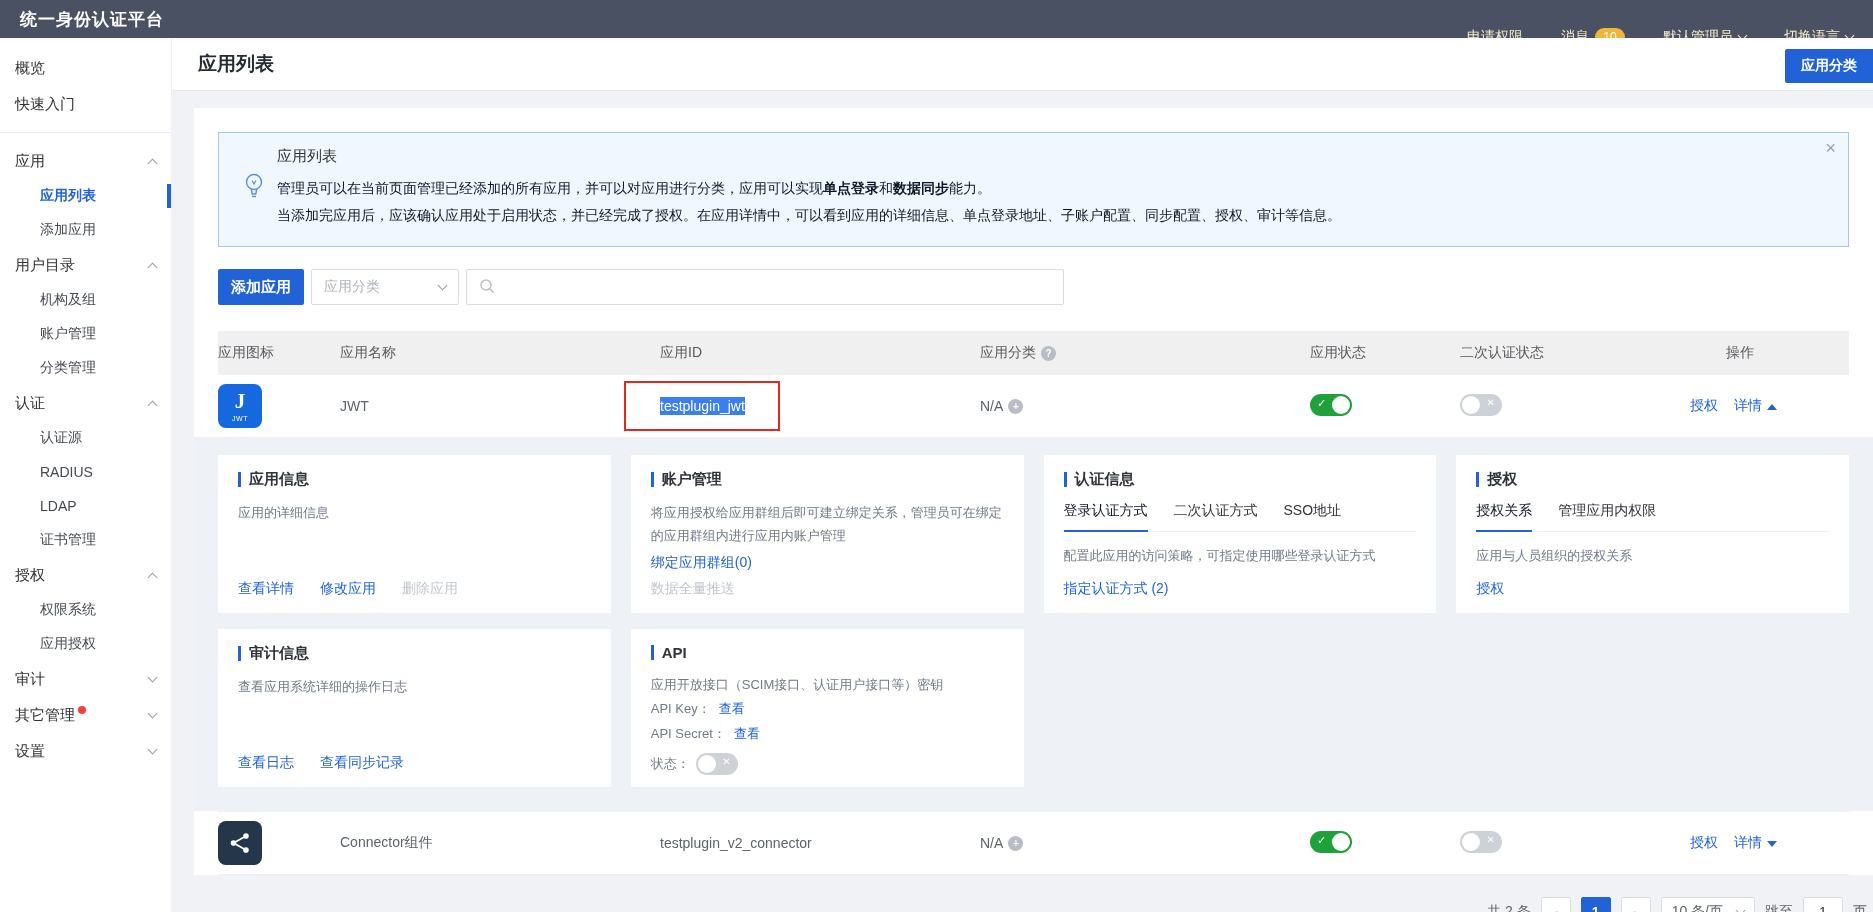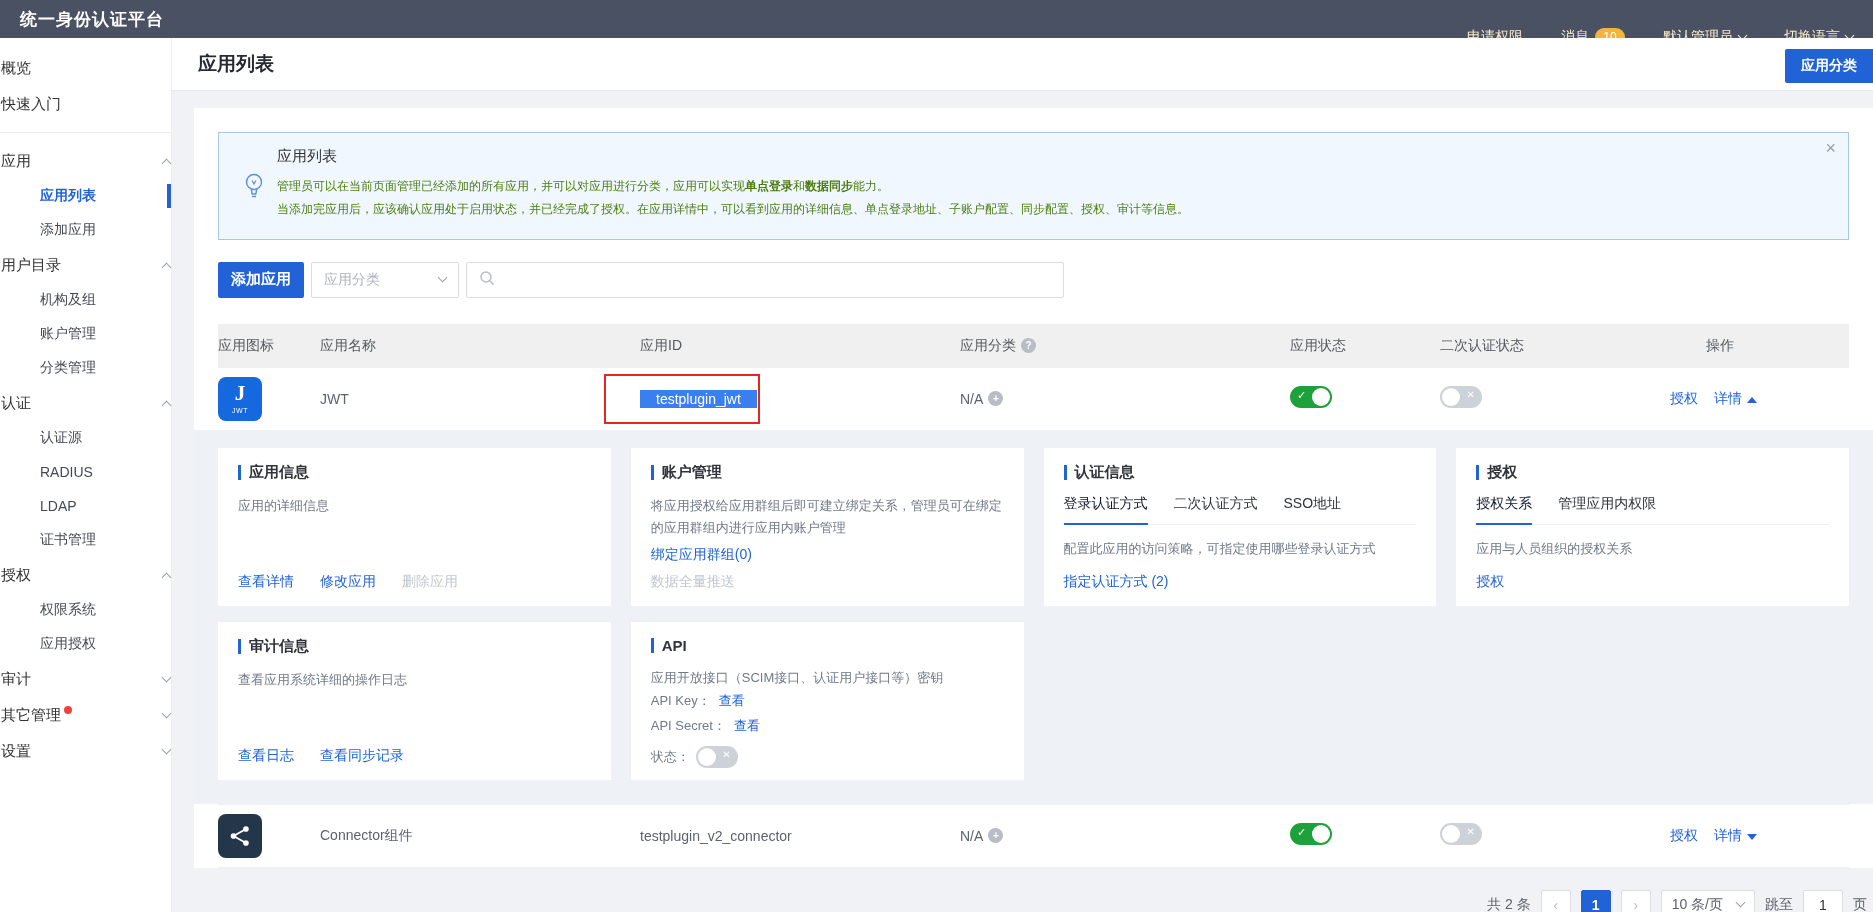--- a/index.html
+++ b/index.html
@@ -16,80 +16,80 @@
   .badge { background:#f0b63a; color:#fff; border-radius:10px; min-width:30px; height:18px;
            display:inline-flex; align-items:center; justify-content:center; font-size:12px; padding:0 8px; }
   .chev { width:7px; height:7px; border-right:1.5px solid currentColor; border-bottom:1.5px solid currentColor; display:inline-block; }
   .chev.down { transform:rotate(45deg); margin-top:-4px; }
   .chev.up   { transform:rotate(-135deg); margin-top:4px; }
   .chev.gray { color:#9aa0a8; }
 
   
   .layout { display:flex; height:874px; }
   .sidebar { width:172px; background:#fff; border-right:1px solid #eceef1; padding-top:12px; flex-shrink:0; }
-  .side-item { height:36px; display:flex; align-items:center; padding:0 1px; font-size:15px; color:#333; position:relative; cursor:pointer; }
+  .side-item { height:36px; display:flex; align-items:center; padding:0 15px; font-size:15px; color:#333; position:relative; cursor:pointer; }
   .side-item.sub { padding-left:40px; font-size:14px; color:#454a52; height:34px; }
   .side-item.active { color:#2163d7; font-weight:bold; }
   .side-item.active::after { content:""; position:absolute; right:0; top:5px; bottom:5px; width:4px; background:#2163d7; }
   .side-divider { height:1px; background:#ececec; margin:10px 0; }
   .side-arrow { margin-left:auto; }
   .red-dot { display:inline-block; width:8px; height:8px; background:#f2413a; border-radius:50%; margin:-10px 0 0 3px; }
 
   .main { flex:1; display:flex; flex-direction:column; min-width:0; }
   .page-header { background:#fff; height:53px; border-bottom:1px solid #e8e8e8; display:flex; align-items:center; padding-left:26px; position:relative; flex-shrink:0; }
   .page-title { font-size:19px; font-weight:bold; color:#262b33; }
   .category-btn { position:absolute; right:0; top:11px; background:#2163d7; color:#fff; font-size:14px; font-weight:bold;
                   height:34px; padding:0 16px; display:flex; align-items:center; border-radius:2px 0 0 2px; cursor:pointer; }
 
   .content { flex:1; padding:17px 0 0 22px; overflow:hidden; }
   .card { background:#fff; padding:24px 24px 0 24px; }
 
   
   .notice { background:#f0f7ff; border:1px solid #a8c7ea; padding:14px 20px 18px 12px; position:relative; display:flex; }
   .notice-icon { width:46px; display:flex; justify-content:center; padding-top:24px; flex-shrink:0; }
   .notice-title { font-size:15px; color:#333; margin-bottom:9px; }
-  .notice-text { font-size:12px; color:#4d7c0f; line-height:1.9; }
+  .notice-text { font-size:14px; color:#0f172a; line-height:1.9; }
   .notice-close { position:absolute; right:12px; top:6px; color:#98a0ab; font-size:18px; cursor:pointer; line-height:1; }
 
   
   .toolbar { margin-top:22px; display:flex; align-items:center; }
   .btn-add { width:86px; height:36px; background:#2163d7; color:#fff; font-size:15px; font-weight:bold;
              display:flex; align-items:center; justify-content:center; border-radius:2px; cursor:pointer; }
   .select-box { height:36px; border:1px solid #d9dce3; background:#fff; display:flex; align-items:center;
                 padding:0 12px; color:#aeb4bd; font-size:14px; cursor:pointer; }
   .select-category { width:148px; margin-left:7px; border-radius:2px; }
   .search-box { width:598px; height:36px; border:1px solid #d9dce3; margin-left:7px; display:flex; align-items:center;
                 padding:0 12px; border-radius:2px; background:#fff; }
   .search-box input { border:none; outline:none; flex:1; font-size:14px; color:#333; font-family:inherit; }
   .search-box input::placeholder { color:#b4bac3; }
 
   
   .table-header { margin-top:26px; background:#f0f0f0; height:44px; display:flex; align-items:center; font-size:14px; color:#54595f; }
   .trow { height:62px; display:flex; align-items:center; font-size:14px; color:#5d636b; background:#fff; }
   .trow.bordered { border-bottom:1px solid #edf0f4; border-top:1px solid #edf0f4; }
-  .col-icon { width:102px; }
+  .col-icon { width:122px; }
   .col-name { width:320px; }
   .col-id   { width:320px; }
   .col-cat  { width:330px; display:flex; align-items:center; gap:5px; }
   .col-status { width:150px; }
   .col-2fa  { width:190px; }
   .col-ops  { flex:1; display:flex; align-items:center; gap:16px; padding-left:40px; }
   .table-header .col-ops { padding-left:76px; }
 
   .q-icon, .plus-icon { width:15px; height:15px; border-radius:50%; background:#b7bcc5; color:#fff;
             display:inline-flex; align-items:center; justify-content:center; font-size:10px; font-weight:bold; cursor:pointer; }
   .app-icon { width:44px; height:44px; border-radius:8px; color:#fff; display:flex; flex-direction:column;
               align-items:center; justify-content:center; line-height:1; }
   .app-icon.jwt { background:#1668df; }
   .app-icon.jwt .big { font-family:"Liberation Serif","DejaVu Serif",serif; font-size:21px; font-weight:bold; }
   .app-icon.jwt .small { font-size:7px; margin-top:3px; letter-spacing:.5px; }
   .app-icon.connector { background:#243649; }
 
   .id-wrap { position:relative; display:inline-block; }
-  .id-selected { background:#3a7ff0; color:#fff; padding:1px 16px; }
+  .id-selected { background:#3a7ff0; color:#fff; padding:1px 0; }
   .annotation { position:absolute; left:-36px; top:-17px; width:156px; height:50px; border:2px solid #e3281e; pointer-events:none; }
 
   .toggle { width:42px; height:22px; border-radius:11px; position:relative; display:inline-block; cursor:pointer; }
   .toggle .knob { position:absolute; top:2px; width:18px; height:18px; border-radius:50%; background:#fff; }
   .toggle .sym { position:absolute; top:3px; font-size:11px; color:#fff; font-weight:bold; }
   .toggle.on { background:#1ea13b; }
   .toggle.on .knob { right:2px; }
   .toggle.on .sym { left:7px; }
   .toggle.off { background:#cdd1d8; }
   .toggle.off .knob { left:2px; }

